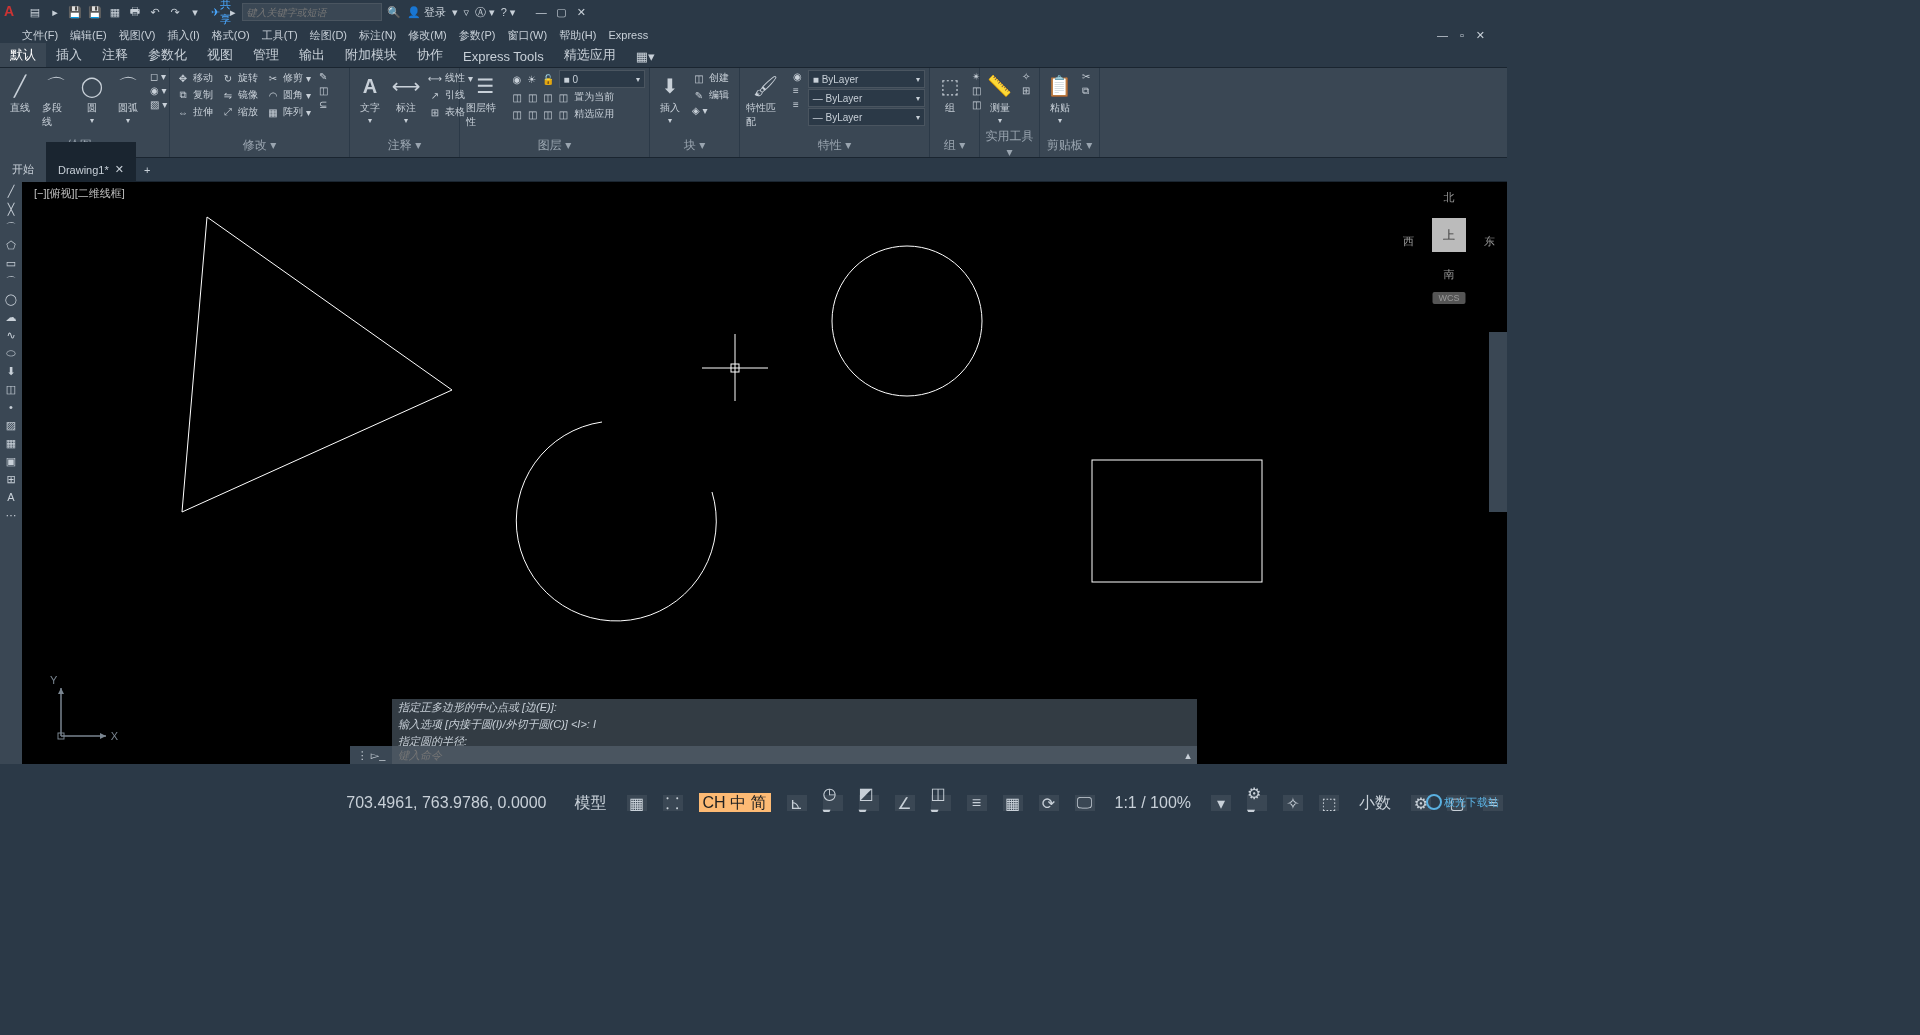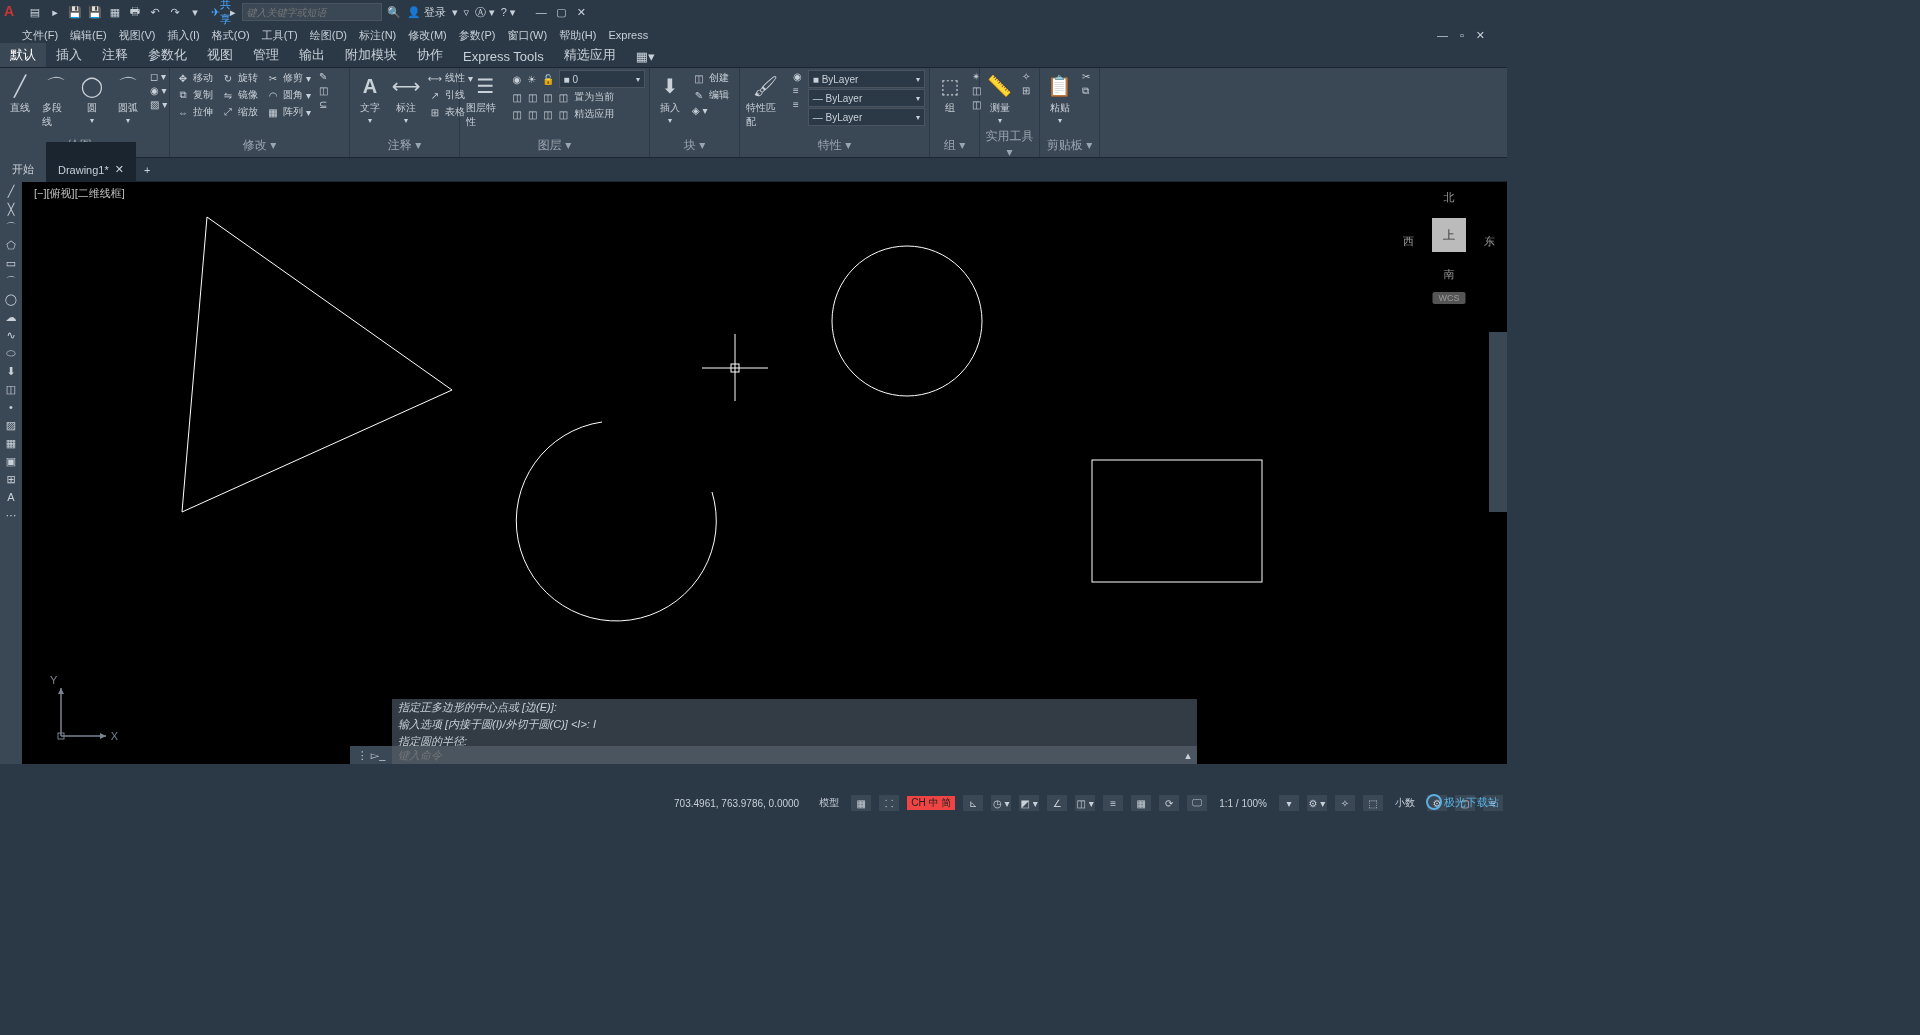--- a/index.html
+++ b/index.html
@@ -63,25 +63,25 @@
 .cmd-line .handle { width: 42px; height: 18px; background: #3a4754; display: flex; align-items: center; justify-content: center; cursor: pointer; }
 .cmd-line input { flex: 1; background: #4a5560; border: none; color: #c8d0d8; font-size: 11px; padding: 0 6px; font-style: italic; }
 .cmd-line .arrow { width: 18px; cursor: pointer; text-align: center; }
 
 .ucs-icon { position: absolute; bottom: 18px; left: 14px; }
 .ucs-icon svg { display: block; }
 .layout-tabs { position: absolute; bottom: 0; left: 0; height: 18px; background: #2b3947; display: flex; width: 100%; }
 .layout-tabs span { padding: 2px 10px; cursor: pointer; font-size: 10px; border-right: 1px solid #1a2530; }
 .layout-tabs span.active { background: #3a4754; }
 
-.statusbar { position: absolute; bottom: 0; left: 0; right: 0; height: 18px; background: #2b3947; display: flex; align-items: center; justify-content: flex-end; gap: 8px; padding: 0 4px; font-size: 10px; }
+.statusbar { position: absolute; bottom: 0; left: 0; right: 0; height: 18px; background: #2b3947; display: flex; align-items: center; justify-content: flex-end; gap: 16px; padding: 0 4px; font-size: 16px; }
 .statusbar .coords { margin-right: 8px; }
 .statusbar .sbtn { width: 20px; height: 16px; display: inline-flex; align-items: center; justify-content: center; cursor: pointer; background: #3a4754; }
 .statusbar .stxt { padding: 0 4px; cursor: pointer; }
-.statusbar .ime { background: #ef4444; color: #222; padding: 0 4px; }
+.statusbar .ime { background: #fdba74; color: #222; padding: 0 4px; }
 
 .watermark { position: absolute; bottom: 2px; right: 8px; font-size: 11px; color: #5ab0e0; display: flex; align-items: center; gap: 2px; }
 .watermark .globe { width: 16px; height: 16px; border: 2px solid #5ab0e0; border-radius: 50%; position: relative; display: inline-block; }
 </style>
 </head>
 <body>
 
 <div class="titlebar">
   <span class="logo">A</span>
   <div class="qat">

